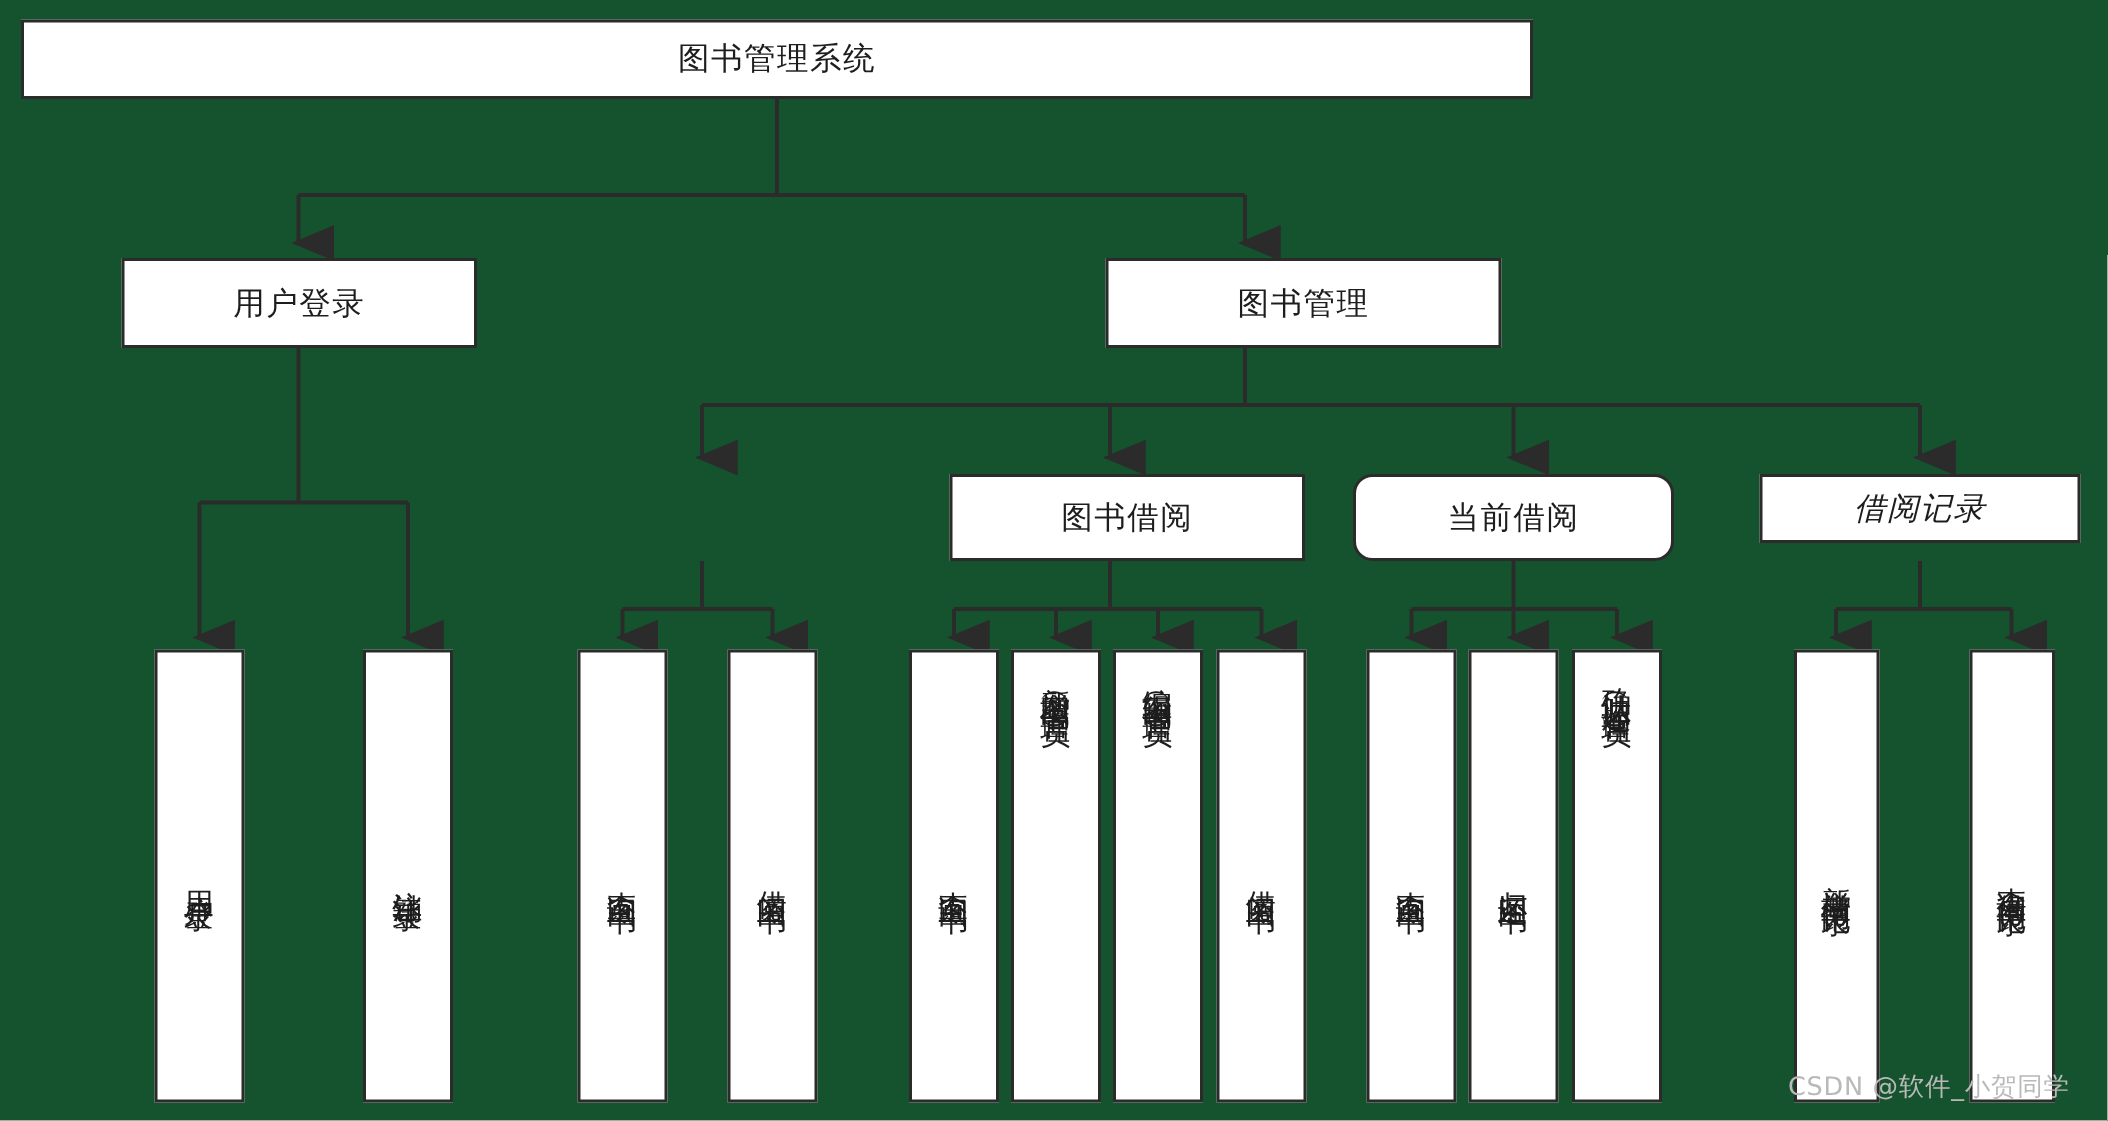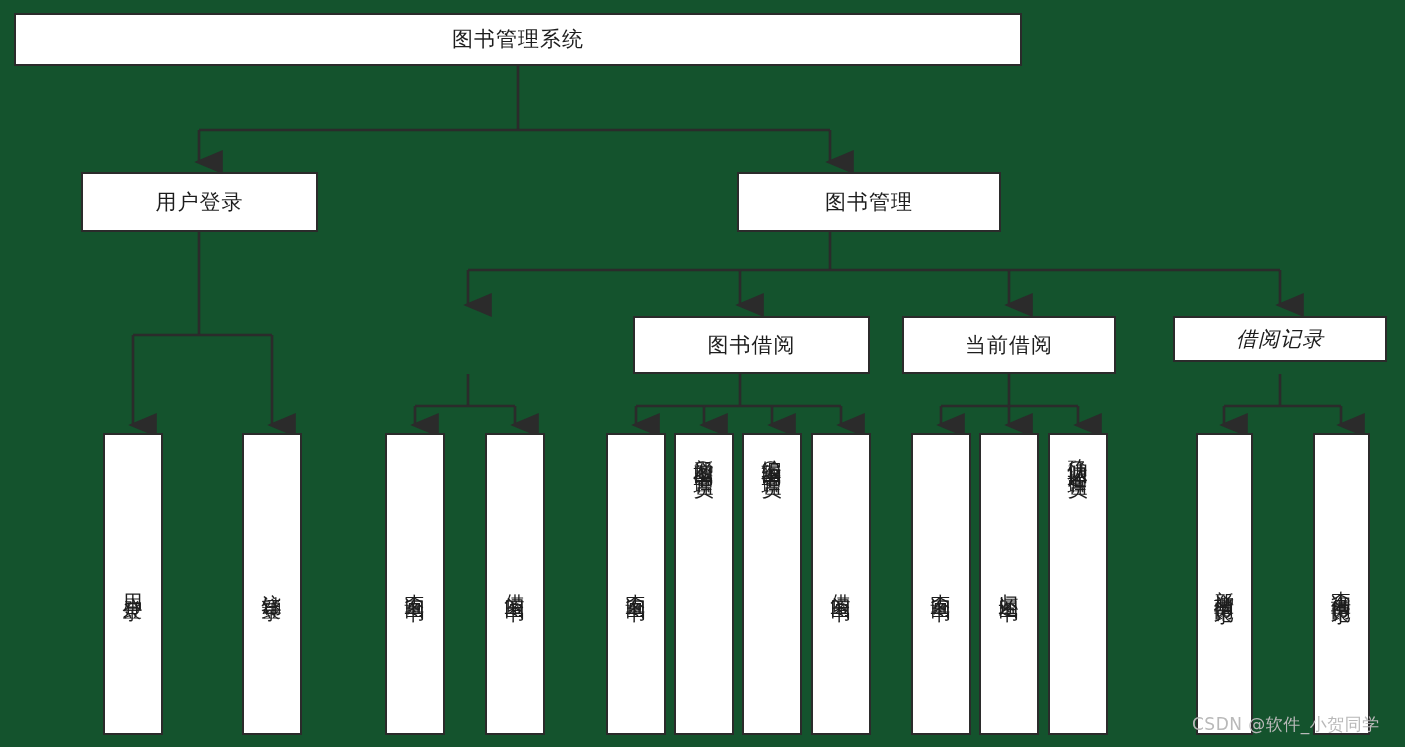--- a/index.html
+++ b/index.html
@@ -138,21 +138,21 @@
   <div class="node" style="left:81px; top:172px; width:237px; height:60px;">
     <span class="lbl">用户登录</span>
   </div>
   <div class="node" style="left:712px; top:172px; width:264px; height:60px;margin-left:25px;">
     <span class="lbl">图书管理</span>
   </div>
 
   <div class="node" style="left:633px; top:316px; width:237px; height:58px;">
     <span class="lbl">图书借阅</span>
   </div>
-  <div class="node" style="left:902px; top:316px; width:214px; height:58px;">
+  <div class="node" style="left:902px; top:316px; width:214px; height:58px;border-radius:13px;">
     <span class="lbl">当前借阅</span>
   </div>
   <div class="node" style="left:1173px; top:316px; width:214px; height:46px;font-style:italic;">
     <span class="lbl">借阅记录</span>
   </div>
 
   <div class="node vert mid" style="left:103px; top:433px; width:60px; height:302px;">
     <span class="lbl">用户登录</span>
   </div>
   <div class="node vert mid" style="left:242px; top:433px; width:60px; height:302px;">

